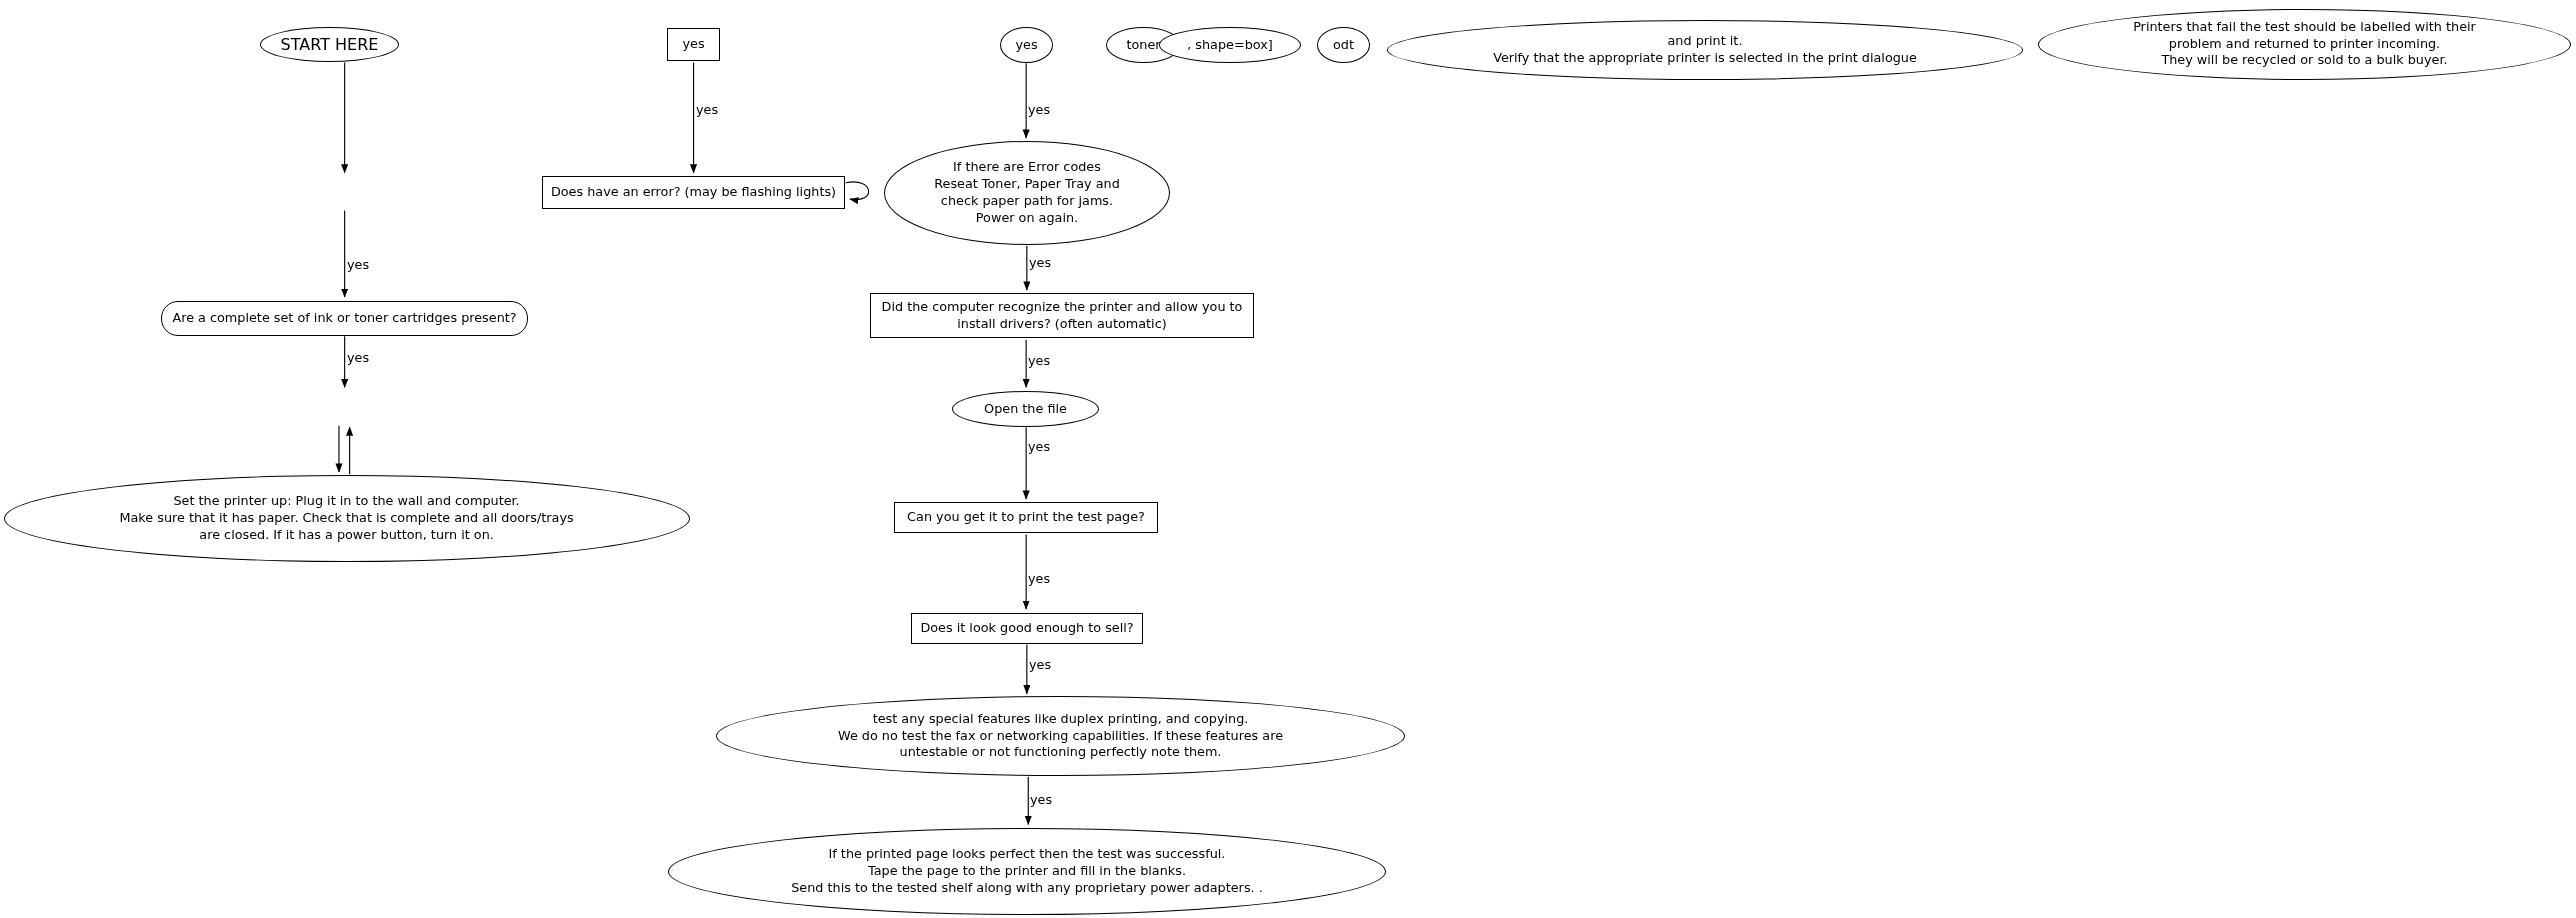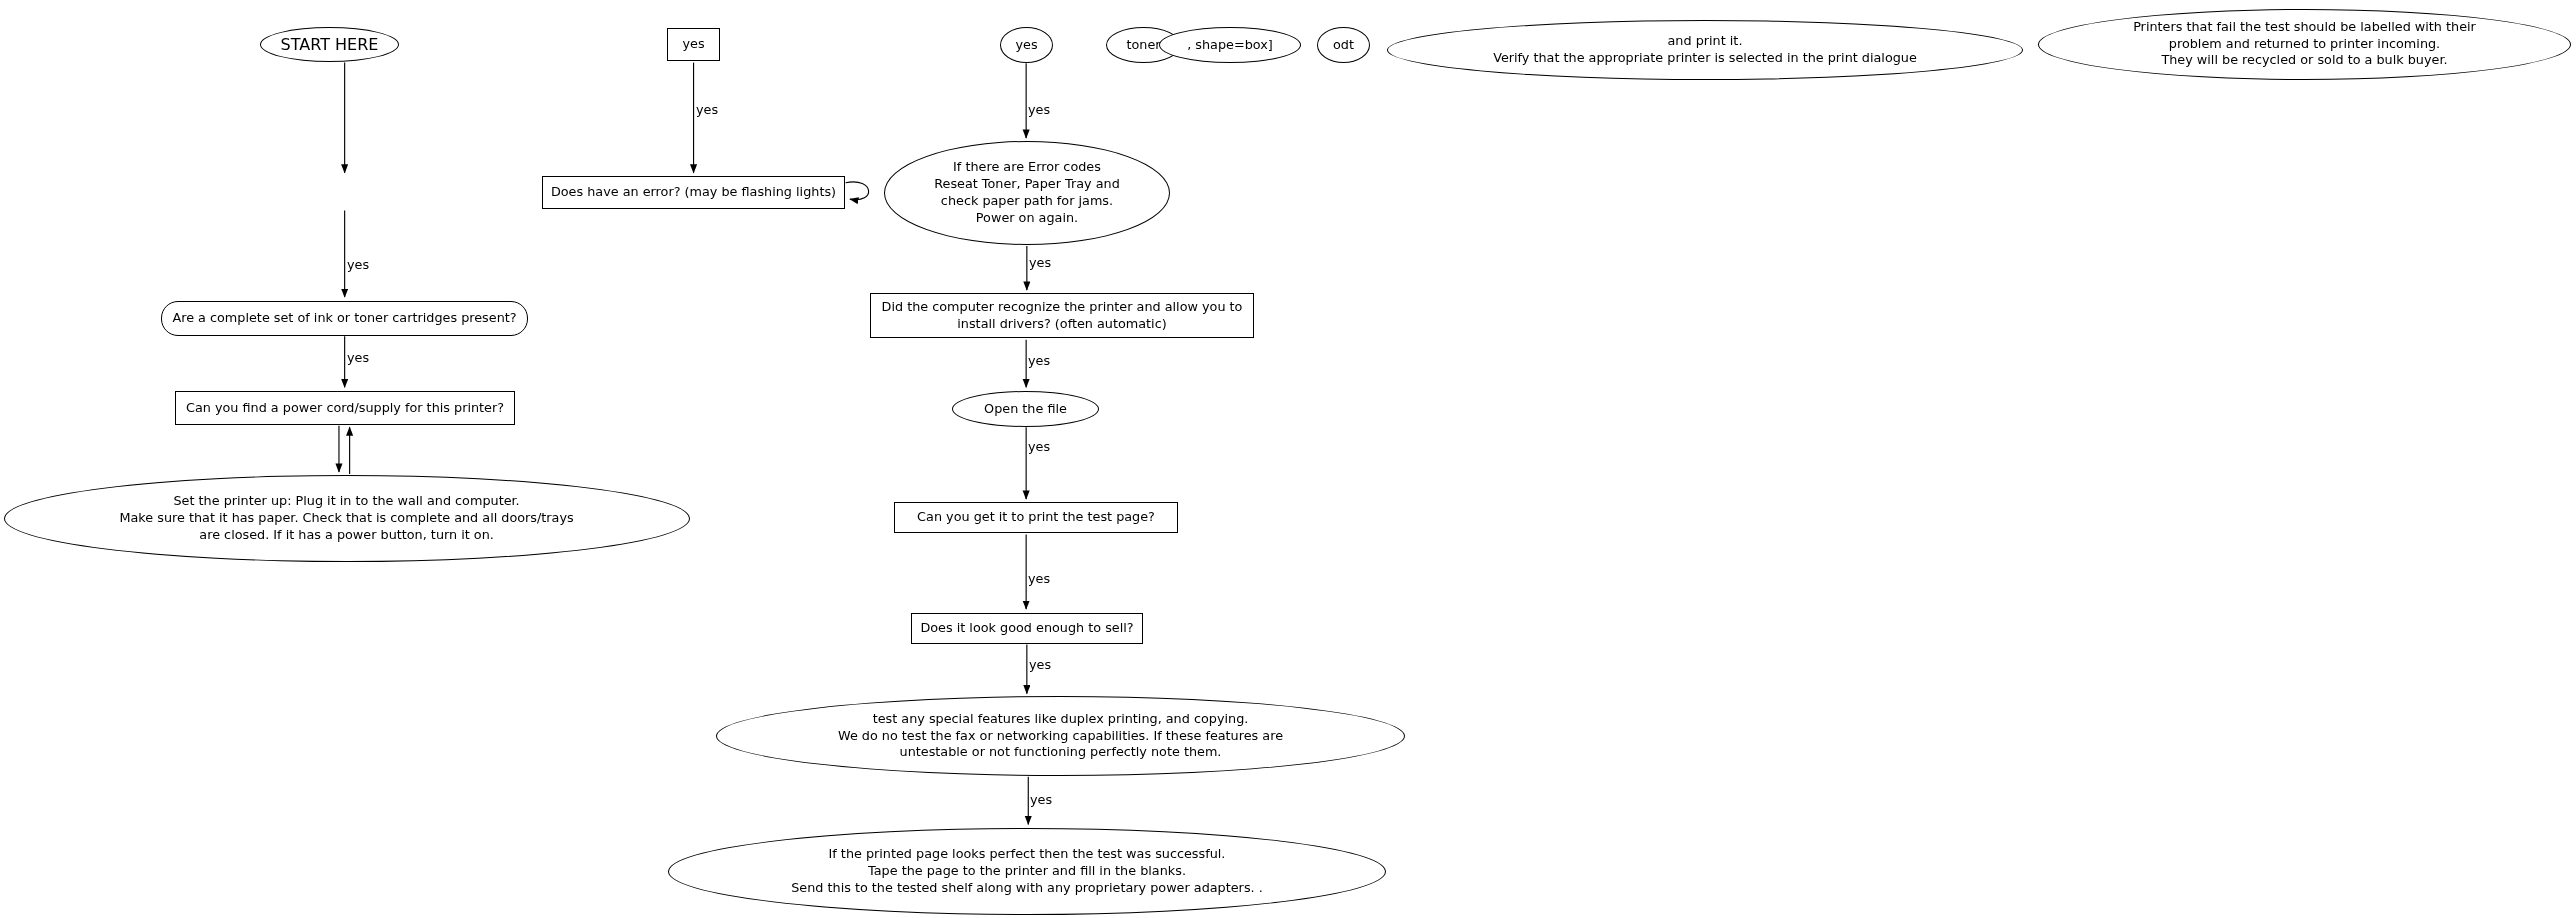--- a/index.html
+++ b/index.html
@@ -74,27 +74,26 @@
   <div class="node box" style="left:542px;top:176px;width:303px;height:33px;">Does have an error? (may be flashing lights)</div>
   <div class="node ellipse" style="left:884px;top:141px;width:286px;height:104px;">If there are Error codes
 Reseat Toner, Paper Tray and
 check paper path for jams.
 Power on again.</div>
 
   <div class="node box" style="left:161px;top:301px;width:367px;height:35px;border-radius:17px;">Are a complete set of ink or toner cartridges present?</div>
   <div class="node box" style="left:834px;top:293px;width:384px;height:45px;margin-left:36px;">Did the computer recognize the printer and allow you to
 install drivers? (often automatic)</div>
 
-  <div class="node box" style="left:175px;top:391px;width:340px;height:34px;">Can you find a power cord/supply for this printer?</div>
   <div class="node ellipse" style="left:952px;top:391px;width:147px;height:36px;">Open the file</div>
 
   <div class="node ellipse" style="left:3.6px;top:475px;width:686px;height:87px;">Set the printer up: Plug it in to the wall and computer.
 Make sure that it has paper. Check that is complete and all doors/trays
 are closed. If it has a power button, turn it on.</div>
-  <div class="node box" style="left:894px;top:502px;width:284px;height:31px;">Can you get it to print the test page?</div>
+  <div class="node box" style="left:894px;top:502px;width:264px;height:31px;">Can you get it to print the test page?</div>
 
   <div class="node box" style="left:911px;top:613px;width:232px;height:31px;">Does it look good enough to sell?</div>
 
   <div class="node ellipse" style="left:716px;top:696px;width:689px;height:80px;">test any special features like duplex printing, and copying.
 We do no test the fax or networking capabilities. If these features are
 untestable or not functioning perfectly note them.</div>
 
   <div class="node ellipse" style="left:668px;top:828px;width:718px;height:87px;">If the printed page looks perfect then the test was successful.
 Tape the page to the printer and fill in the blanks.
 Send this to the tested shelf along with any proprietary power adapters. .</div>

